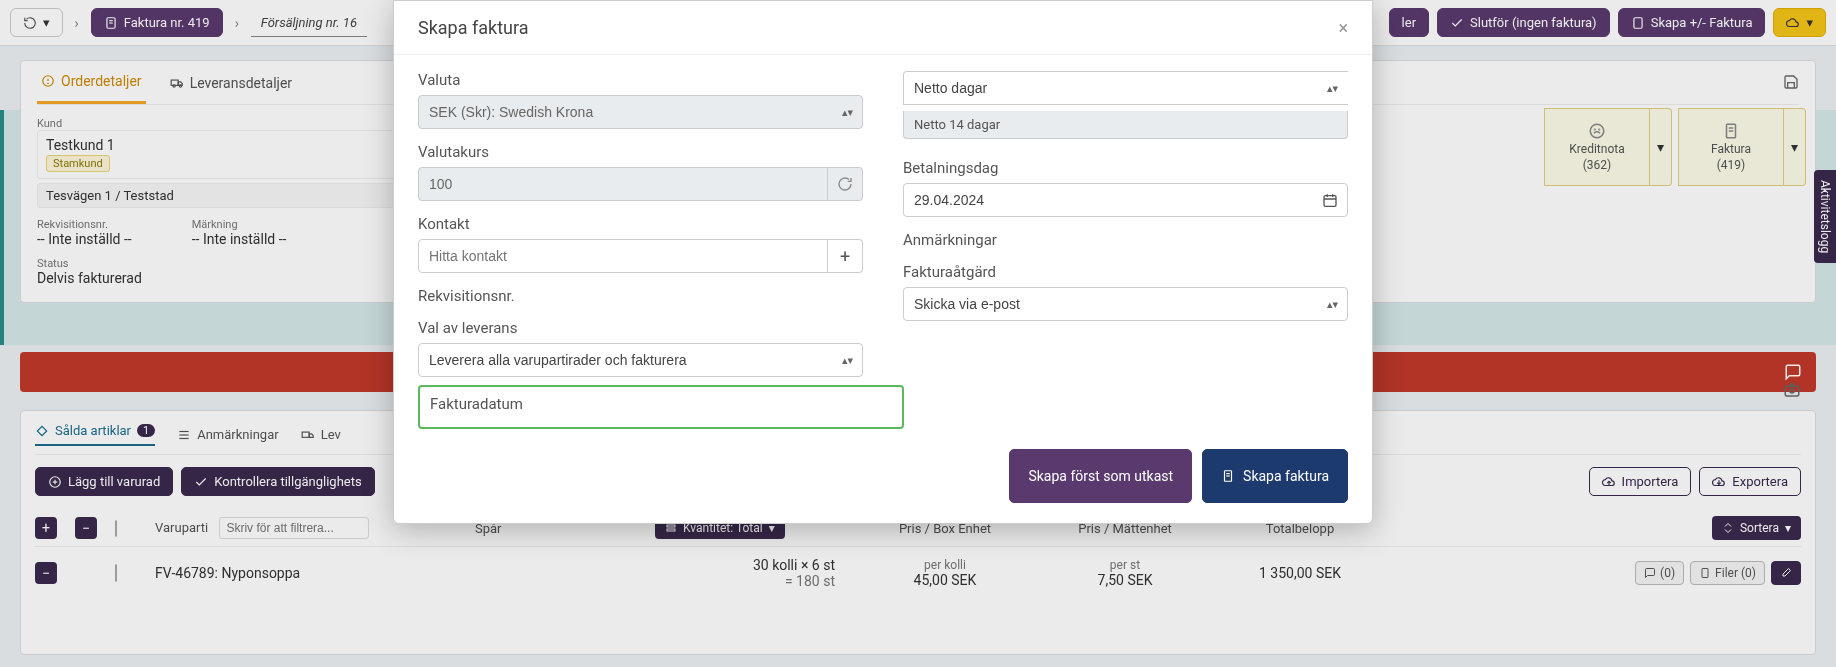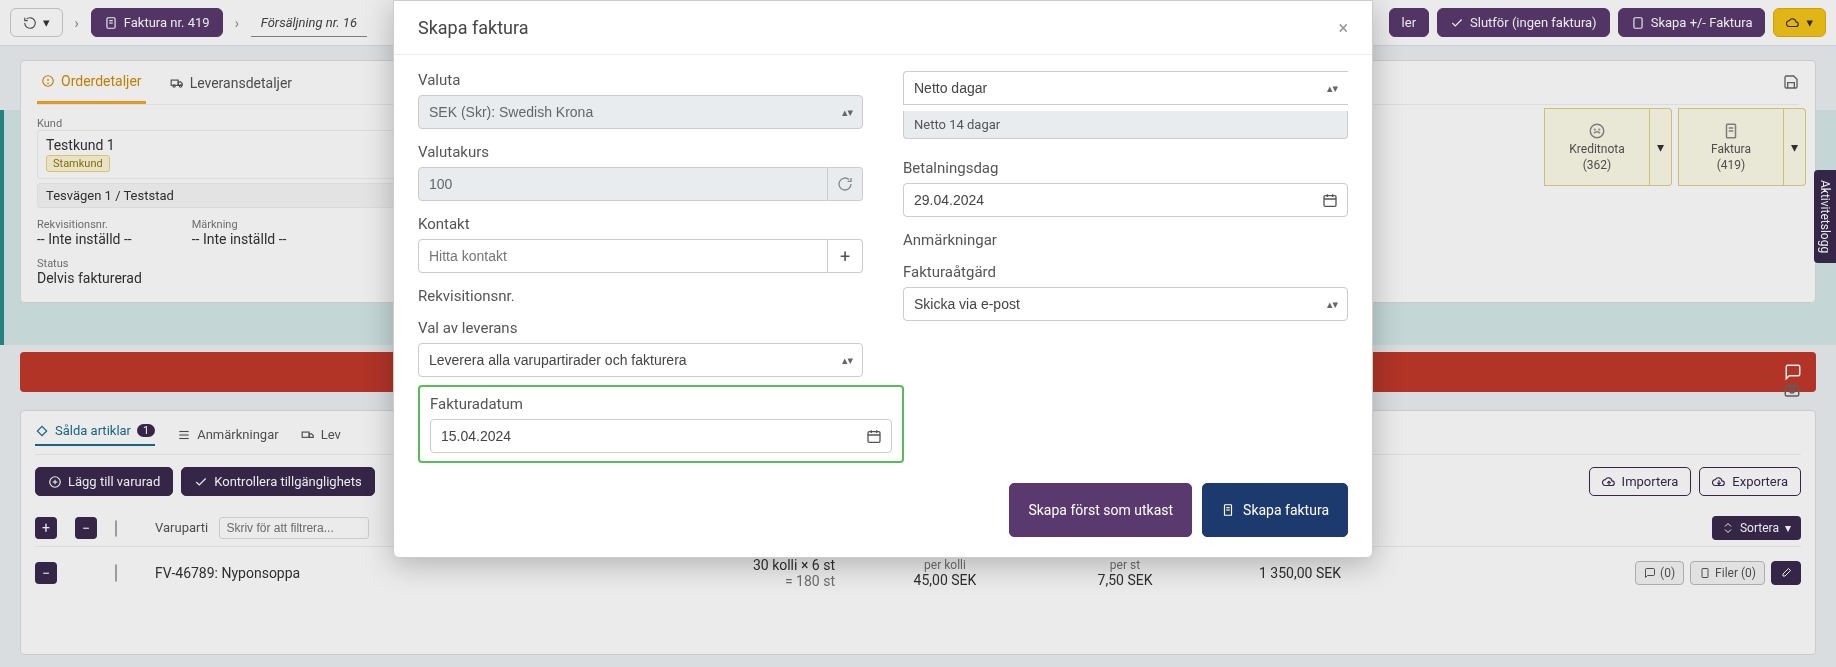--- a/index.html
+++ b/index.html
@@ -495,31 +495,20 @@
         <div class="sel-wrap">
           <input class="form-select" value="Skicka via e-post" style="">
           <span class="sel-caret">▴▾</span>
         </div>
       </div>
     </div>
   </div>
 
   <div class="fakturadatum">
     <div class="form-label">Fakturadatum</div>
-    <div class="date-wrap">
-      <input class="form-control" value="15.04.2024" style="">
-      <span class="date-icon">
-        <svg width="16" height="16" viewBox="0 0 24 24" fill="none" stroke="#555" stroke-width="2">
-            <rect x="3" y="5" width="18" height="16" rx="2"></rect>
-            <line x1="3" y1="10" x2="21" y2="10"></line>
-            <line x1="8" y1="3" x2="8" y2="7"></line>
-            <line x1="16" y1="3" x2="16" y2="7"></line>
-          </svg>
-      </span>
-    </div>
   </div>
 
   <div class="modal-footer">
     <span class="mbtn secondary">
       <span>Skapa först som utkast</span>
     </span>
     <span class="mbtn primary">
       <svg width="14" height="14" viewBox="0 0 24 24" fill="none" stroke="#fff" stroke-width="2">
           <rect x="6" y="3" width="12" height="18" rx="1"></rect>
           <line x1="9" y1="8" x2="15" y2="8"></line>

